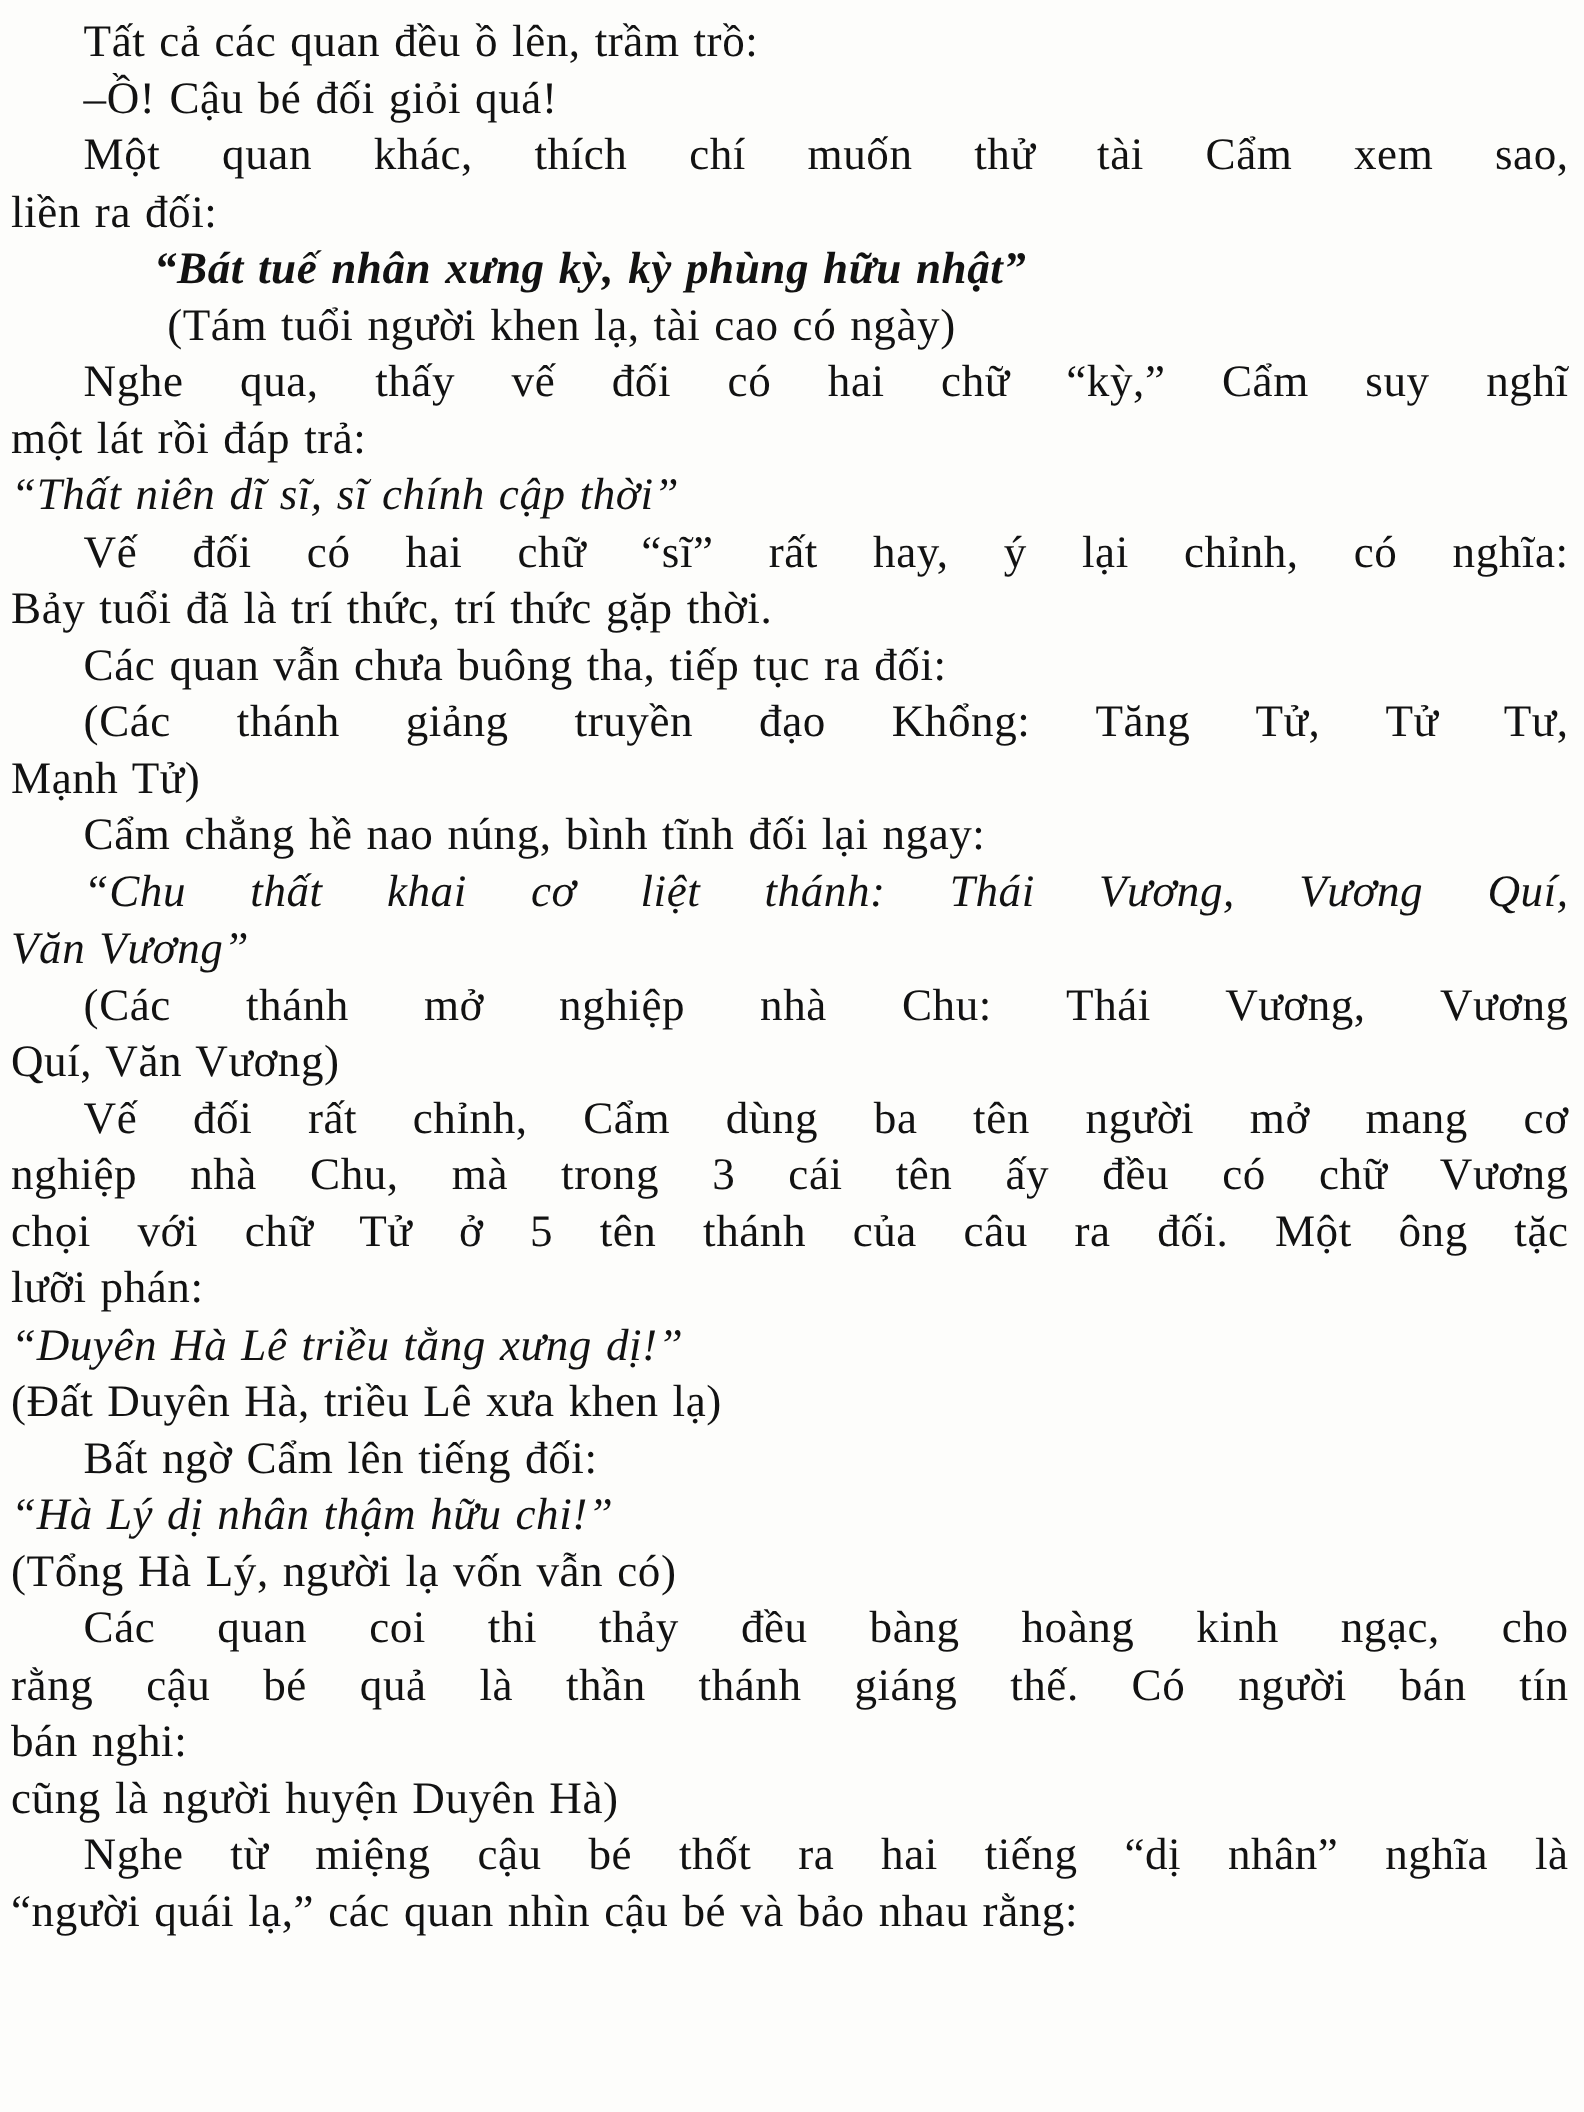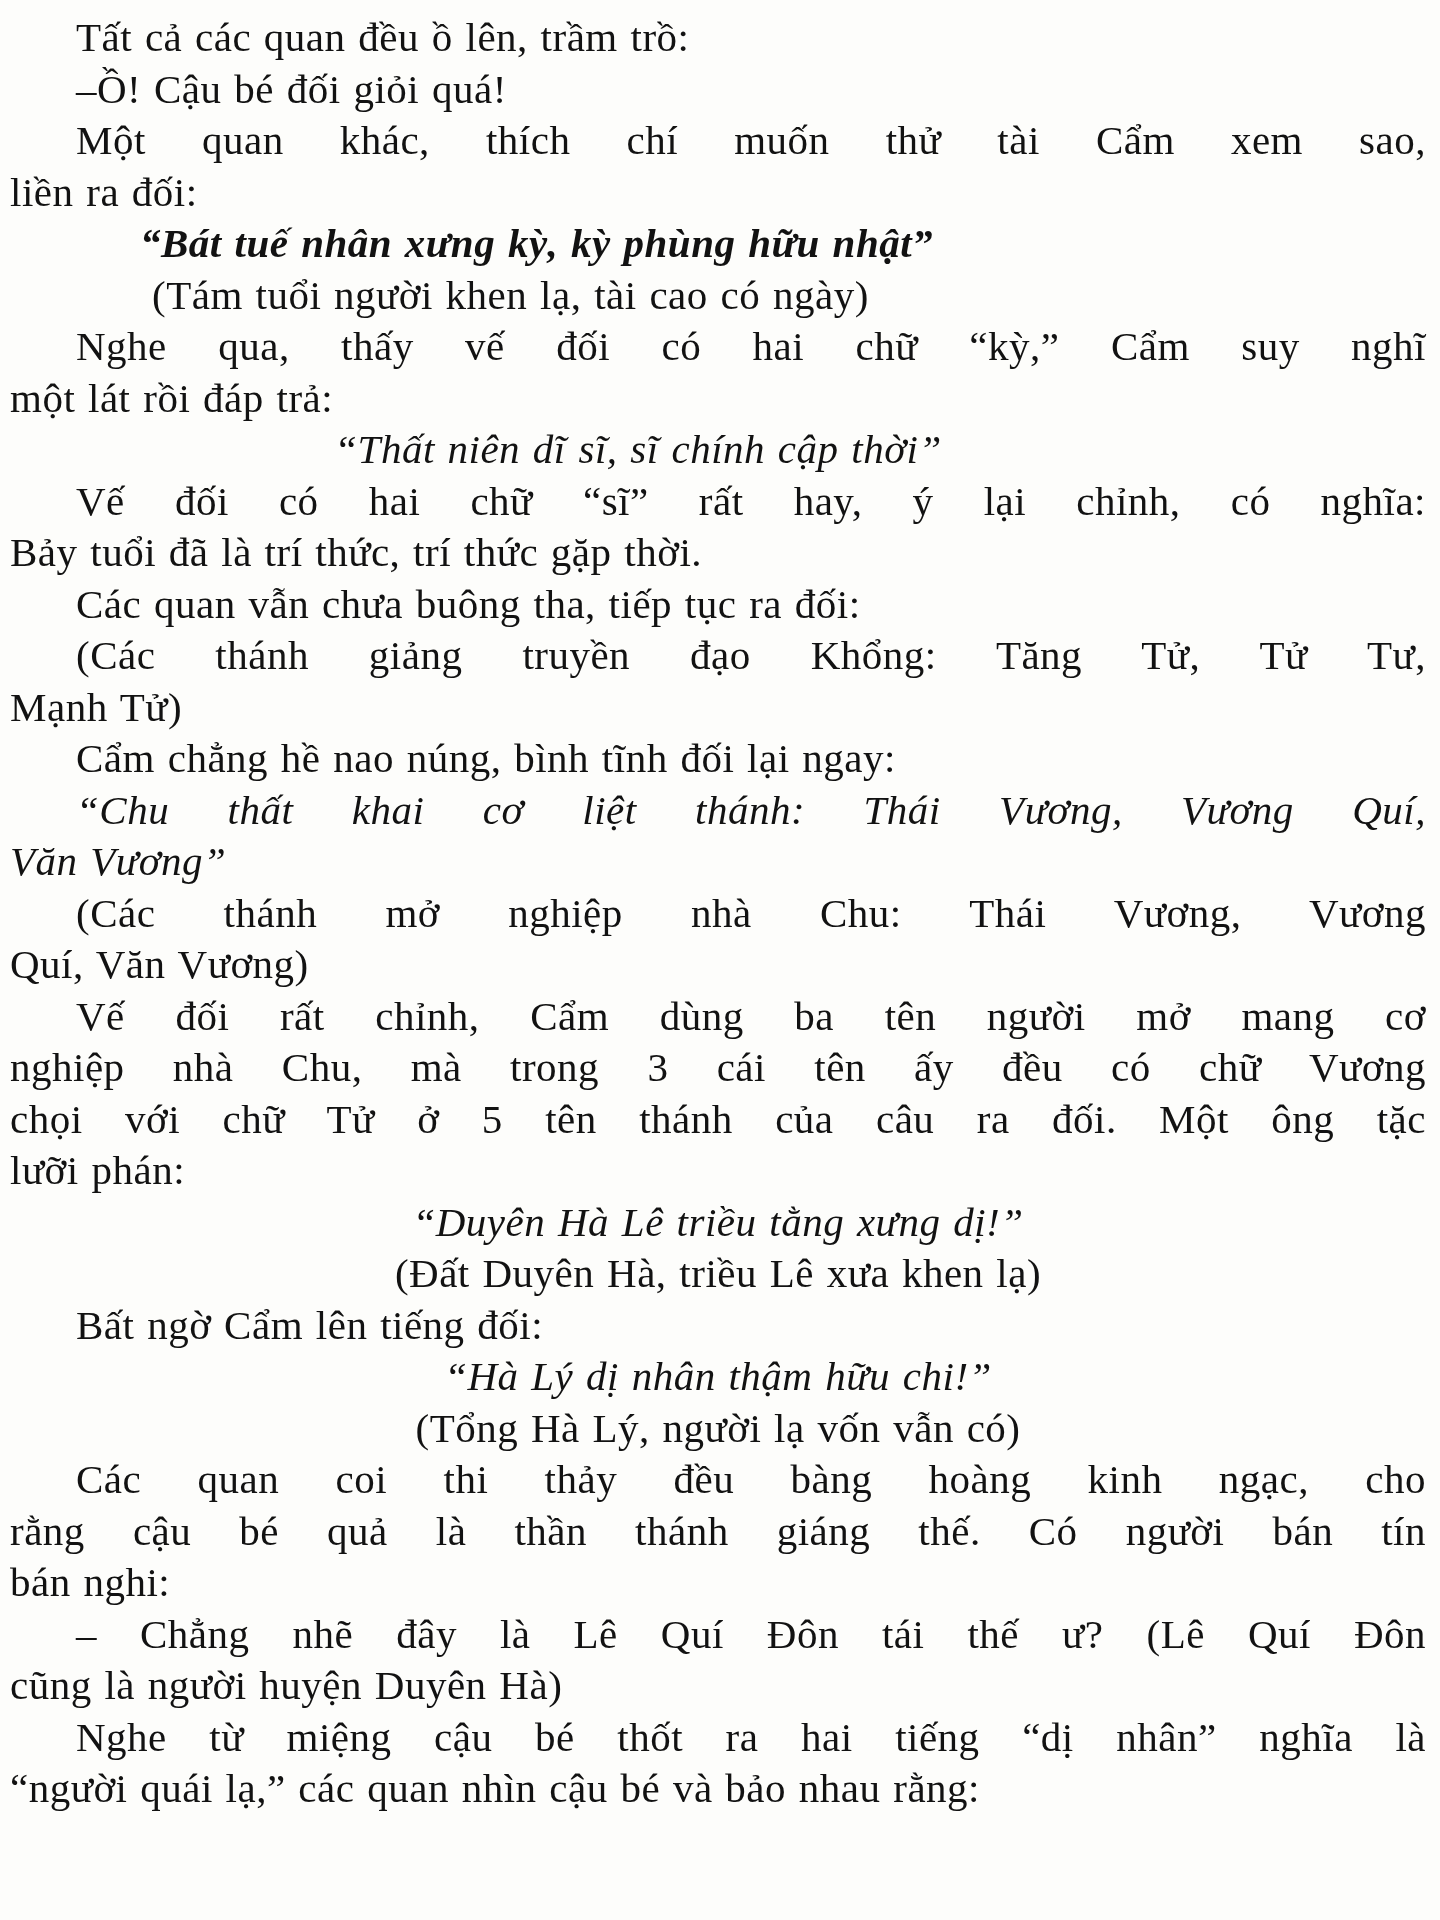--- a/index.html
+++ b/index.html
@@ -50,21 +50,20 @@
   }
   .couplet-inline .line.first {
     padding-left: 130px;
     font-weight: bold;
   }
   .meaning-inline .line.first {
     padding-left: 142px;
   }
   .couplet-center .line,
   .meaning-center .line {
-    text-align: center;
   }
   
   .couplet-center.shift-left .line {
     padding-right: 160px;
   }
 </style>
 </head>
 <body style="background: rgb(253, 253, 251); color: rgb(18, 18, 18);">
 
 <div class="page">
@@ -134,21 +133,20 @@
       </p>
       <p class="para meaning-center">
         <span class="line first">(Tổng Hà Lý, người lạ vốn vẫn có)</span>
       </p>
       <p class="para body">
         <span class="line first fill">Các quan coi thi thảy đều bàng hoàng kinh ngạc, cho</span>
         <span class="line fill">rằng cậu bé quả là thần thánh giáng thế. Có người bán tín</span>
         <span class="line">bán nghi:</span>
       </p>
       <p class="para body">
-        <span class="line first fill">– Chẳng nhẽ đây là Lê Quí Đôn tái thế ư? (Lê Quí Đôn</span>
         <span class="line">cũng là người huyện Duyên Hà)</span>
       </p>
       <p class="para body">
         <span class="line first fill">Nghe từ miệng cậu bé thốt ra hai tiếng “dị nhân” nghĩa là</span>
         <span class="line">“người quái lạ,” các quan nhìn cậu bé và bảo nhau rằng:</span>
       </p>
     </div>
 </div>
 
 </body></html>

